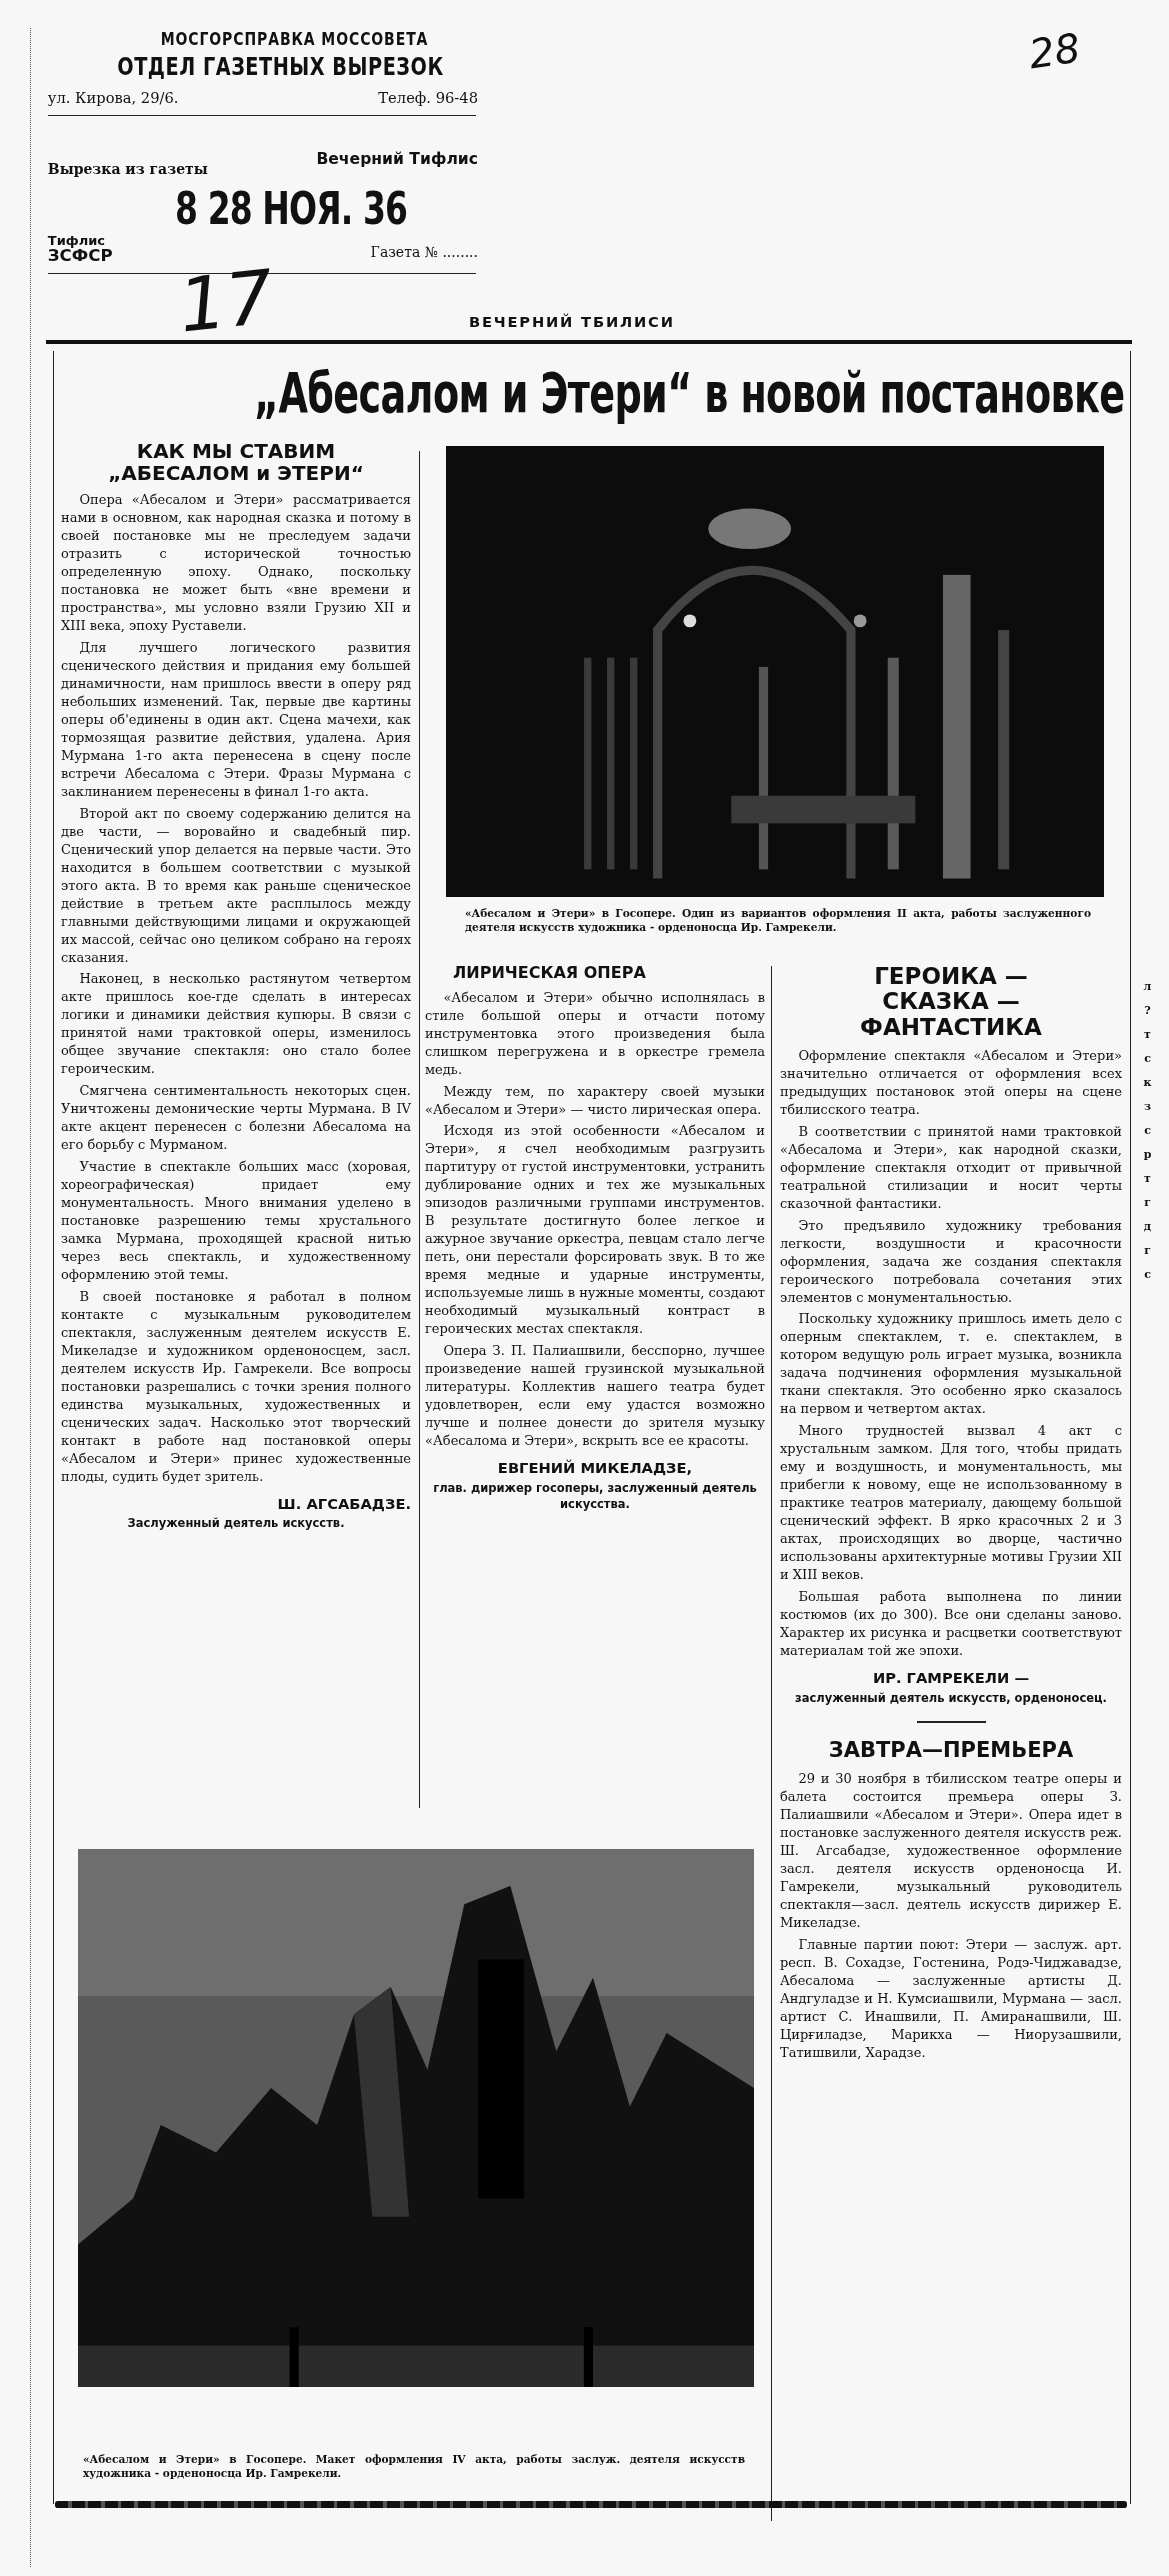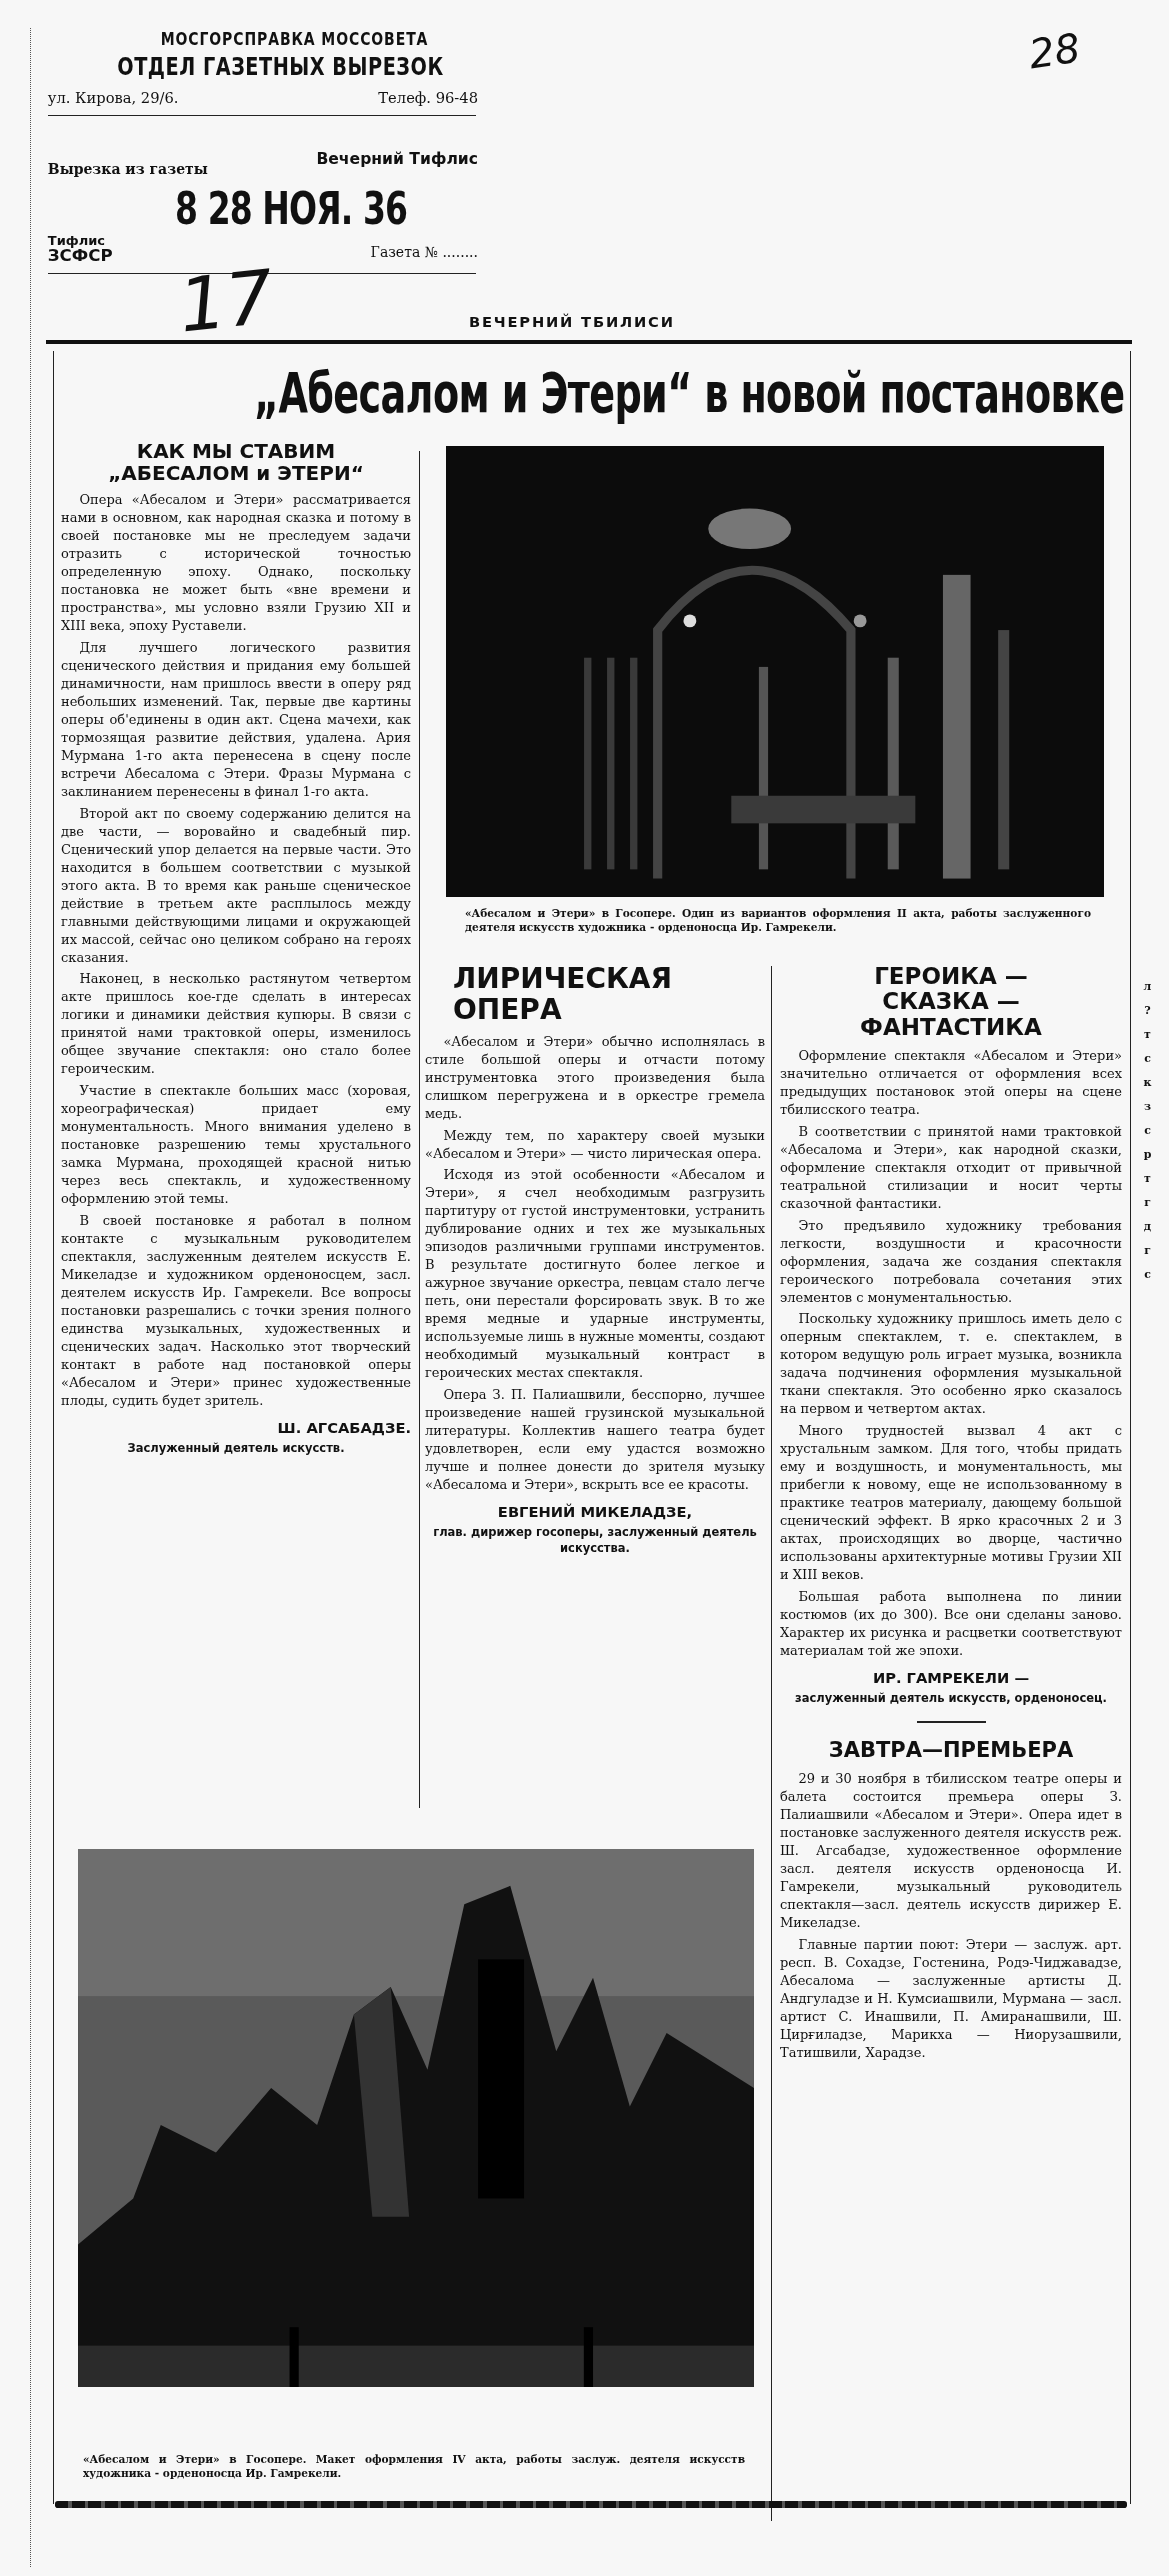--- a/index.html
+++ b/index.html
@@ -67,20 +67,21 @@
 
 <div class="abs col" style="left:61px;top:440px;width:350px;">
   <h2 style="font-size:20px;">
     <span>КАК МЫ СТАВИМ</span><br>
     <span>„АБЕСАЛОМ и ЭТЕРИ“</span>
   </h2>
   <p>Опера «Абесалом и Этери» рассматривается нами в основном, как народная сказка и потому в своей постановке мы не преследуем задачи отразить с исторической точностью определенную эпоху. Однако, поскольку постановка не может быть «вне времени и пространства», мы условно взяли Грузию XII и XIII века, эпоху Руставели.</p>
   <p>Для лучшего логического развития сценического действия и придания ему большей динамичности, нам пришлось ввести в оперу ряд небольших изменений. Так, первые две картины оперы об'единены в один акт. Сцена мачехи, как тормозящая развитие действия, удалена. Ария Мурмана 1-го акта перенесена в сцену после встречи Абесалома с Этери. Фразы Мурмана с заклинанием перенесены в финал 1-го акта.</p>
   <p>Второй акт по своему содержанию делится на две части, — воровайно и свадебный пир. Сценический упор делается на первые части. Это находится в большем соответствии с музыкой этого акта. В то время как раньше сценическое действие в третьем акте расплылось между главными действующими лицами и окружающей их массой, сейчас оно целиком собрано на героях сказания.</p>
   <p>Наконец, в несколько растянутом четвертом акте пришлось кое-где сделать в интересах логики и динамики действия купюры. В связи с принятой нами трактовкой оперы, изменилось общее звучание спектакля: оно стало более героическим.</p>
+  <p>Смягчена сентиментальность некоторых сцен. Уничтожены демонические черты Мурмана. В IV акте акцент перенесен с болезни Абесалома на его борьбу с Мурманом.</p>
   <p>Участие в спектакле больших масс (хоровая, хореографическая) придает ему монументальность. Много внимания уделено в постановке разрешению темы хрустального замка Мурмана, проходящей красной нитью через весь спектакль, и художественному оформлению этой темы.</p>
   <p>В своей постановке я работал в полном контакте с музыкальным руководителем спектакля, заслуженным деятелем искусств Е. Микеладзе и художником орденоносцем, засл. деятелем искусств Ир. Гамрекели. Все вопросы постановки разрешались с точки зрения полного единства музыкальных, художественных и сценических задач. Насколько этот творческий контакт в работе над постановкой оперы «Абесалом и Этери» принес художественные плоды, судить будет зритель.</p>
   <div class="sig">Ш. АГСАБАДЗЕ.</div>
   <div class="sigrole">Заслуженный деятель искусств.</div>
 </div>
 <div class="abs vline" style="left:419px;top:451px;height:1357px;"></div>
 
 <div class="abs photo" style="left:446px;top:446px;width:658px;height:451px;">
   <svg width="658" height="451" viewBox="0 0 715 490">
     <rect width="715" height="490" fill="#0c0c0c"></rect>
@@ -94,21 +95,21 @@
     <rect x="540" y="140" width="30" height="330" fill="#666"></rect>
     <rect x="600" y="200" width="12" height="260" fill="#444"></rect>
     <rect x="310" y="380" width="200" height="30" fill="#3a3a3a"></rect>
     <circle cx="265" cy="190" r="7" fill="#ddd"></circle>
     <circle cx="450" cy="190" r="7" fill="#999"></circle>
   </svg>
 </div>
 <div class="abs caption" style="left:465px;top:906px;width:626px;">«Абесалом и Этери» в Госопере. Один из вариантов оформления II акта, работы заслуженного деятеля искусств художника - орденоносца Ир. Гамрекели.</div>
 
 <div class="abs col" style="left:425px;top:964px;width:340px;">
-  <h2 style="font-size:28px;text-align:left;padding-left:28px;">ЛИРИЧЕСКАЯ ОПЕРА</h2>
+  <h2 style="font-size:16px;text-align:left;padding-left:28px;">ЛИРИЧЕСКАЯ ОПЕРА</h2>
   <p>«Абесалом и Этери» обычно исполнялась в стиле большой оперы и отчасти потому инструментовка этого произведения была слишком перегружена и в оркестре гремела медь.</p>
   <p>Между тем, по характеру своей музыки «Абесалом и Этери» — чисто лирическая опера.</p>
   <p>Исходя из этой особенности «Абесалом и Этери», я счел необходимым разгрузить партитуру от густой инструментовки, устранить дублирование одних и тех же музыкальных эпизодов различными группами инструментов. В результате достигнуто более легкое и ажурное звучание оркестра, певцам стало легче петь, они перестали форсировать звук. В то же время медные и ударные инструменты, используемые лишь в нужные моменты, создают необходимый музыкальный контраст в героических местах спектакля.</p>
   <p>Опера З. П. Палиашвили, бесспорно, лучшее произведение нашей грузинской музыкальной литературы. Коллектив нашего театра будет удовлетворен, если ему удастся возможно лучше и полнее донести до зрителя музыку «Абесалома и Этери», вскрыть все ее красоты.</p>
   <div class="sig" style="text-align:center;">ЕВГЕНИЙ МИКЕЛАДЗЕ,</div>
   <div class="sigrole">глав. дирижер госоперы, заслуженный деятель искусства.</div>
 </div>
 <div class="abs vline" style="left:771px;top:966px;height:1555px;"></div>
 
 <div class="abs col" style="left:780px;top:964px;width:342px;">

